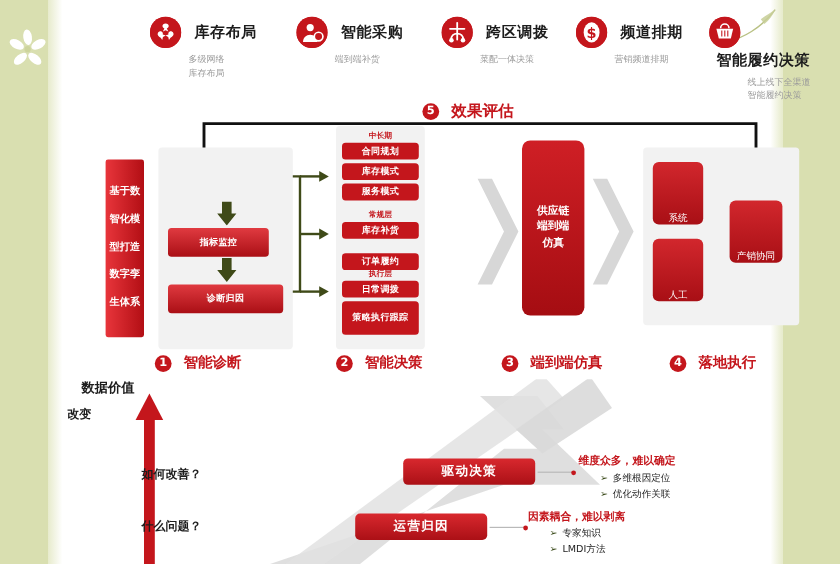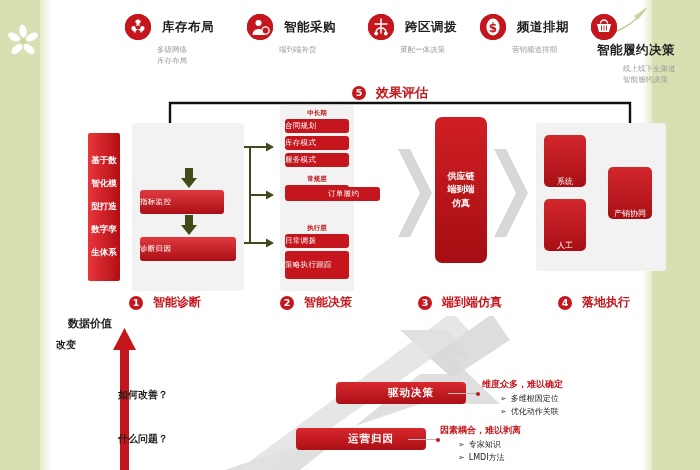--- a/index.html
+++ b/index.html
@@ -40,22 +40,22 @@
     vertical-align:middle;font-weight:bold;}
   .stage5 .lbl{display:inline-block;vertical-align:middle;margin-left:5px;
     font-size:13px;font-weight:bold;color:#c4161c;}
 
   
   .diagram{position:absolute;left:0;top:95px;width:700px;height:205px;}
   svg.lines{position:absolute;left:0;top:0;width:700px;height:205px;}
 
   .panel{position:absolute;background:#f2f2f2;border-radius:3px;}
   .rbox{position:absolute;background:#c4161c;color:#fff;border-radius:3px;
-    display:flex;align-items:center;text-align:center;
-    font-size:7.5px;line-height:1.25;font-weight:normal;letter-spacing:.3px;}
+    display:flex;align-items:center;justify-content:center;text-align:center;
+    font-size:7.5px;line-height:1.25;font-weight:bold;letter-spacing:.3px;}
   .rbox.grad{background:linear-gradient(to bottom,#e03a40,#aa0f15);}
 
   .vbar{position:absolute;left:88px;top:38px;width:32px;height:148px;
     background:linear-gradient(to right,#e8353b,#b20e14);border-radius:2px;
     color:#fff;font-size:8.5px;font-weight:bold;line-height:1.35;
     display:flex;align-items:center;justify-content:center;text-align:center;
     letter-spacing:0px;}
   .vbar span{display:block;width:26px;}
 
   .grp-title{position:absolute;font-size:6.5px;color:#c4161c;font-weight:bold;
@@ -78,21 +78,21 @@
 
   
   .bottom{position:absolute;left:0;top:316px;width:700px;height:154px;}
   .axis-title{position:absolute;left:68px;top:0px;font-size:11px;
     font-weight:bold;color:#1d1d1d;}
   .axis-sub{position:absolute;left:56px;top:22px;font-size:10px;
     font-weight:bold;color:#1d1d1d;}
   .qtext{position:absolute;font-size:10px;font-weight:bold;color:#1d1d1d;}
   .pillbox{position:absolute;background:linear-gradient(to bottom,#d8282e,#ab1016);
     border-radius:4px;color:#fff;font-size:10.5px;font-weight:bold;
-    display:flex;align-items:center;justify-content:center;letter-spacing:1px;padding-left:20px;}
+    display:flex;align-items:center;justify-content:center;letter-spacing:1px;}
   .note-head{position:absolute;font-size:9px;font-weight:bold;color:#c4161c;
     white-space:nowrap;}
   .note-list{position:absolute;font-size:8px;color:#1d1d1d;line-height:1.65;}
   .note-list div{white-space:nowrap;}
   .note-list .arw{color:#3a4a1a;margin-right:4px;font-size:8px;}
   .connector{position:absolute;height:1px;background:#b9b9b9;}
   .connector::after{content:"";position:absolute;right:-2px;top:-1.5px;
     width:4px;height:4px;border-radius:50%;background:#c4161c;}
 </style>
 </head>
@@ -276,21 +276,21 @@
       <span>库存模式</span>
       </div>
     <div class="rbox" style="left:285px;top:58px;width:64px;height:14px;">
       <span>服务模式</span>
       </div>
 
     <div class="grp-title" style="left:286px;top:80px;">常规层</div>
     <div class="rbox" style="left:285px;top:90px;width:64px;height:14px;">
       <span>库存补货</span>
       </div>
-    <div class="rbox" style="left:285px;top:92px;width:52px;height:14px;padding-left:43px;">
+    <div class="rbox" style="left:285px;top:116px;width:64px;height:14px;">
       <span>订单履约</span>
       </div>
 
     <div class="grp-title" style="left:286px;top:129px;">执行层</div>
     <div class="rbox" style="left:285px;top:139px;width:64px;height:14px;">
       <span>日常调拨</span>
       </div>
     <div class="rbox" style="left:285px;top:156px;width:64px;height:28px;">
       <span>策略执行跟踪</span>
       </div>

